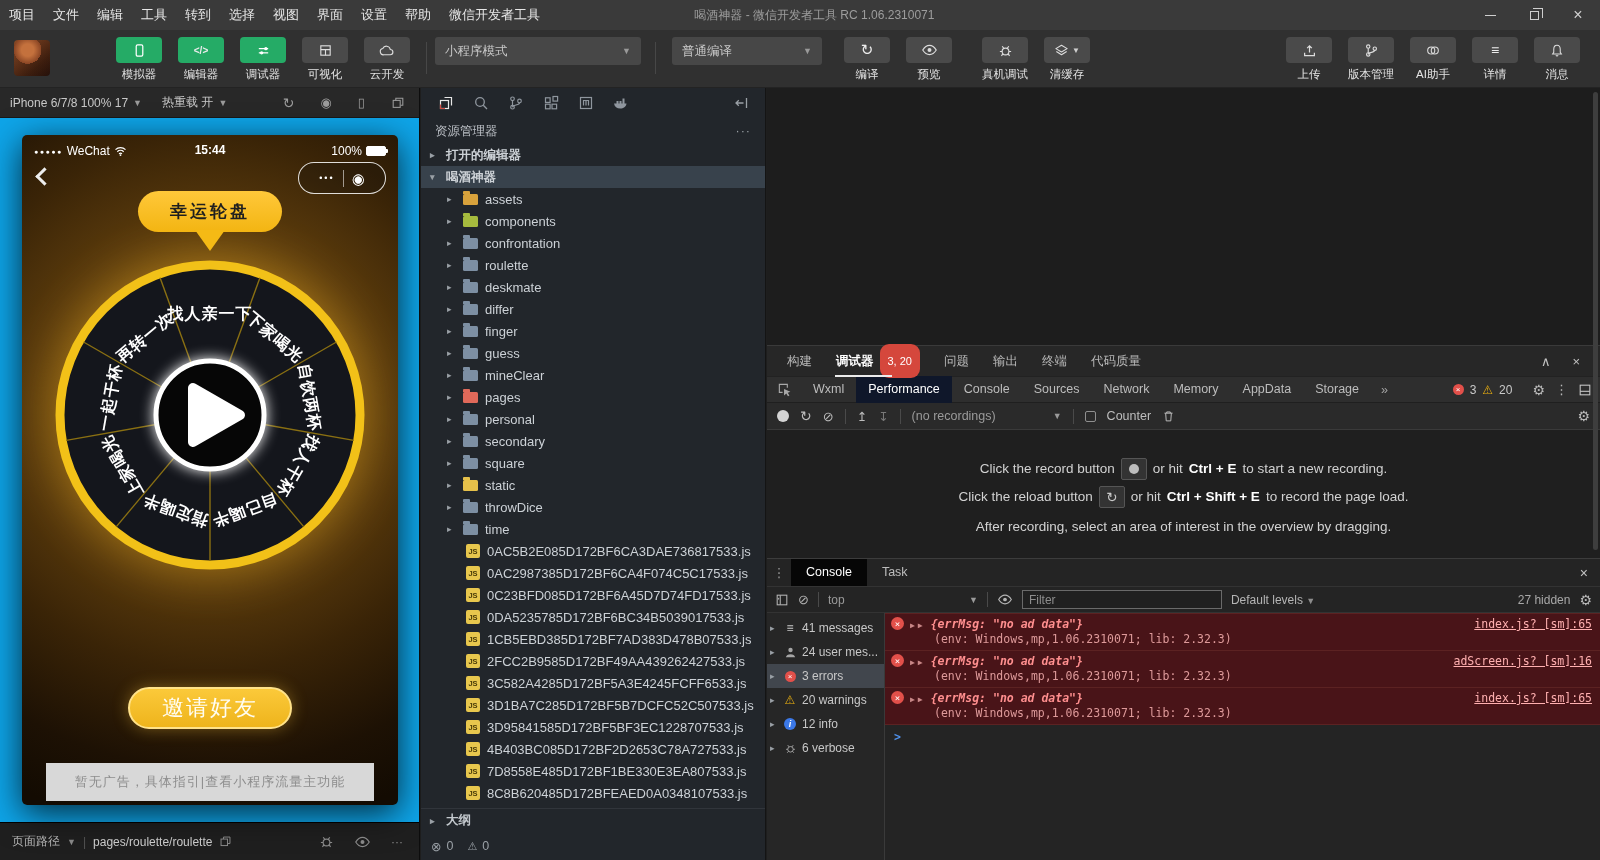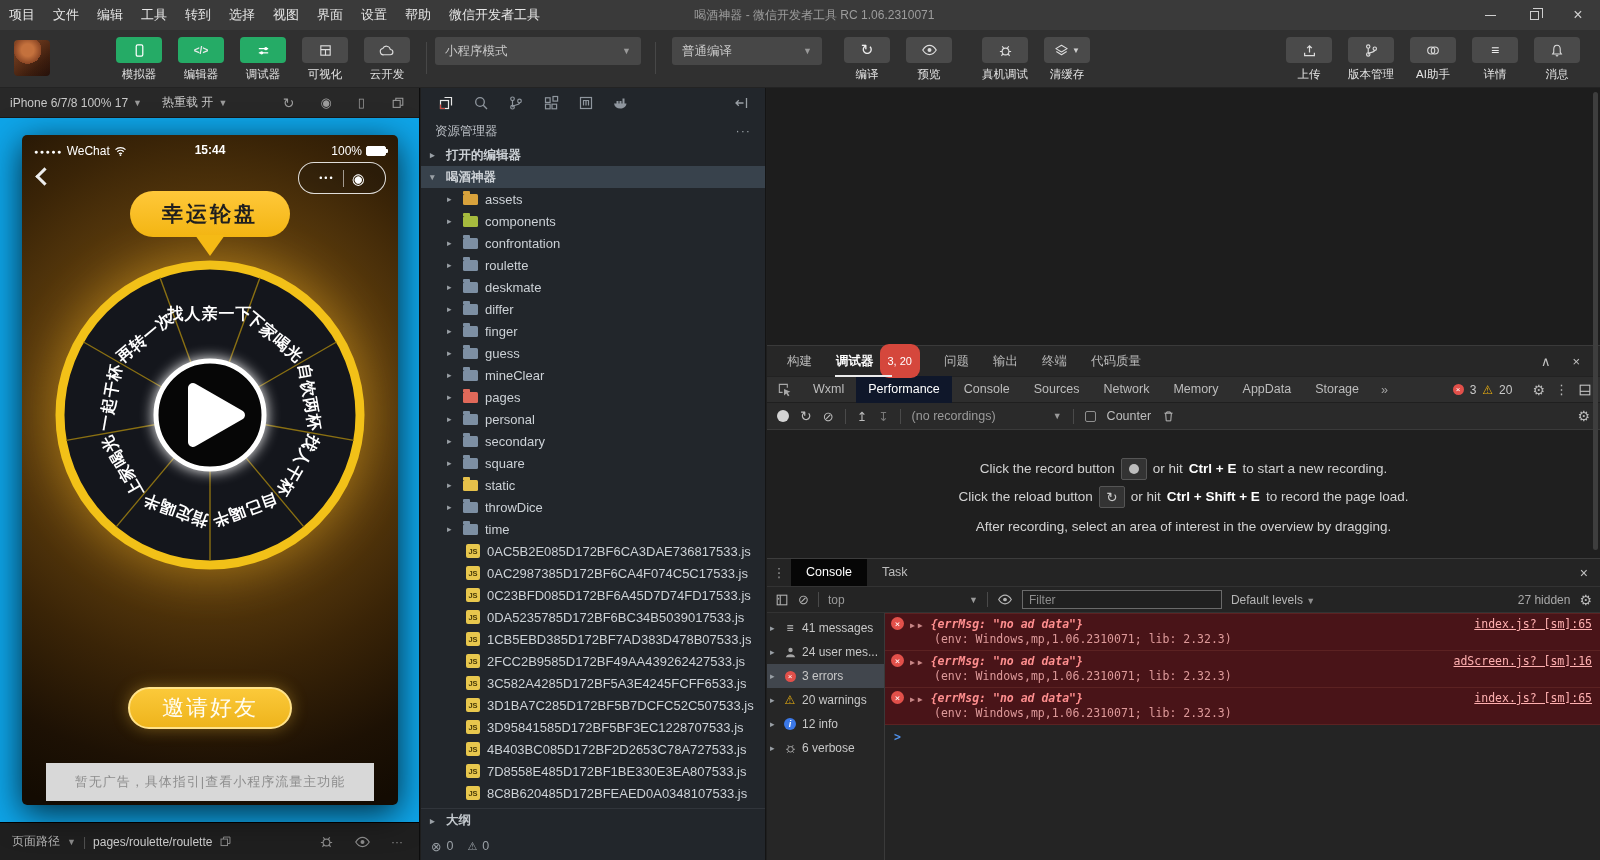--- a/index.html
+++ b/index.html
@@ -48,21 +48,21 @@
 .p-time{position:absolute;left:50%;transform:translateX(-50%);font-weight:bold;top:8px}
 .p-right{margin-left:auto;display:flex;align-items:center;gap:4px}
 .batt{width:20px;height:10px;border:1px solid #fff;border-radius:2px;background:#fff;position:relative}
 .batt::after{content:"";position:absolute;right:-3px;top:2px;width:2px;height:4px;background:#fff;border-radius:0 1px 1px 0}
 .p-nav{position:relative;height:46px}
 .back{position:absolute;left:16px;top:12px;width:13px;height:13px;border-left:3px solid #ededed;border-bottom:3px solid #ededed;transform:rotate(45deg)}
 .capsule{position:absolute;right:12px;top:4px;width:88px;height:32px;border:1px solid rgba(255,255,255,.85);border-radius:16px;background:rgba(15,15,15,.25);display:flex;align-items:center;justify-content:center;color:#fff}
 .capsule .dots{font-size:9px;letter-spacing:2px}
 .capsule .cdiv{width:1px;height:17px;background:rgba(255,255,255,.55);margin:0 8px}
 .capsule .target{font-size:15px;line-height:1}
-.bubble{position:absolute;top:56px;left:50%;transform:translateX(-50%);background:linear-gradient(#ffc83a,#f3b512);border-radius:26px;padding:9px 32px;font-size:21px;font-weight:bold;color:#1f1f1f;letter-spacing:3px;z-index:3;white-space:nowrap}
+.bubble{position:absolute;top:56px;left:50%;transform:translateX(-50%);background:linear-gradient(#ffc83a,#f3b512);border-radius:26px;padding:9px 32px;font-size:17px;font-weight:bold;color:#1f1f1f;letter-spacing:3px;z-index:3;white-space:nowrap}
 .bubble::after{content:"";position:absolute;left:50%;bottom:-19px;transform:translateX(-50%);border:15px solid transparent;border-top:21px solid #f5ba15;border-bottom:0}
 .wheel{position:absolute;top:120px;left:50%;transform:translateX(-50%);filter:drop-shadow(0 0 26px rgba(255,190,40,.45))}
 .wheel text{font-size:16px;font-weight:bold;fill:#fff;letter-spacing:1px}
 .invite{position:absolute;left:50%;bottom:76px;transform:translateX(-50%);width:164px;height:42px;border-radius:21px;background:linear-gradient(#fbc93a,#eeb41c);border:2px solid #ffe289;display:flex;align-items:center;justify-content:center;font-size:22px;color:#fffdf2;letter-spacing:2px;box-shadow:0 0 16px rgba(255,200,60,.35)}
 .adbar{position:absolute;left:24px;right:24px;bottom:4px;height:38px;background:#d8d8d8;color:#8e8e8e;font-size:13px;display:flex;align-items:center;justify-content:center;letter-spacing:1px}
 .sim-status{height:38px;background:#1f1f1f;border-top:1px solid #000;display:flex;align-items:center;padding:0 12px;font-size:12px;color:#b5b5b5;gap:7px;flex:none}
 .sim-status .caret{font-size:9px;color:#8a8a8a}
 .sbar-sep{color:#555}
 .sim-status-icons{margin-left:auto;display:flex;gap:20px;color:#8d8d8d;align-items:center;margin-right:4px}
 

